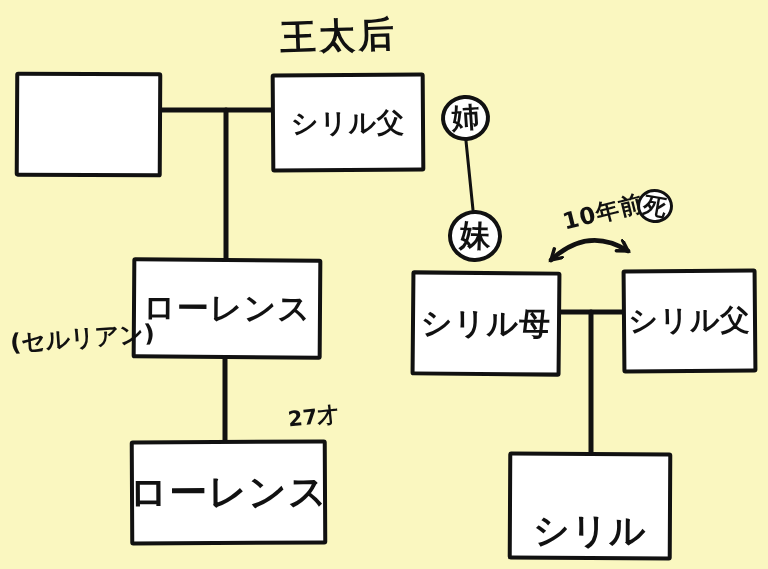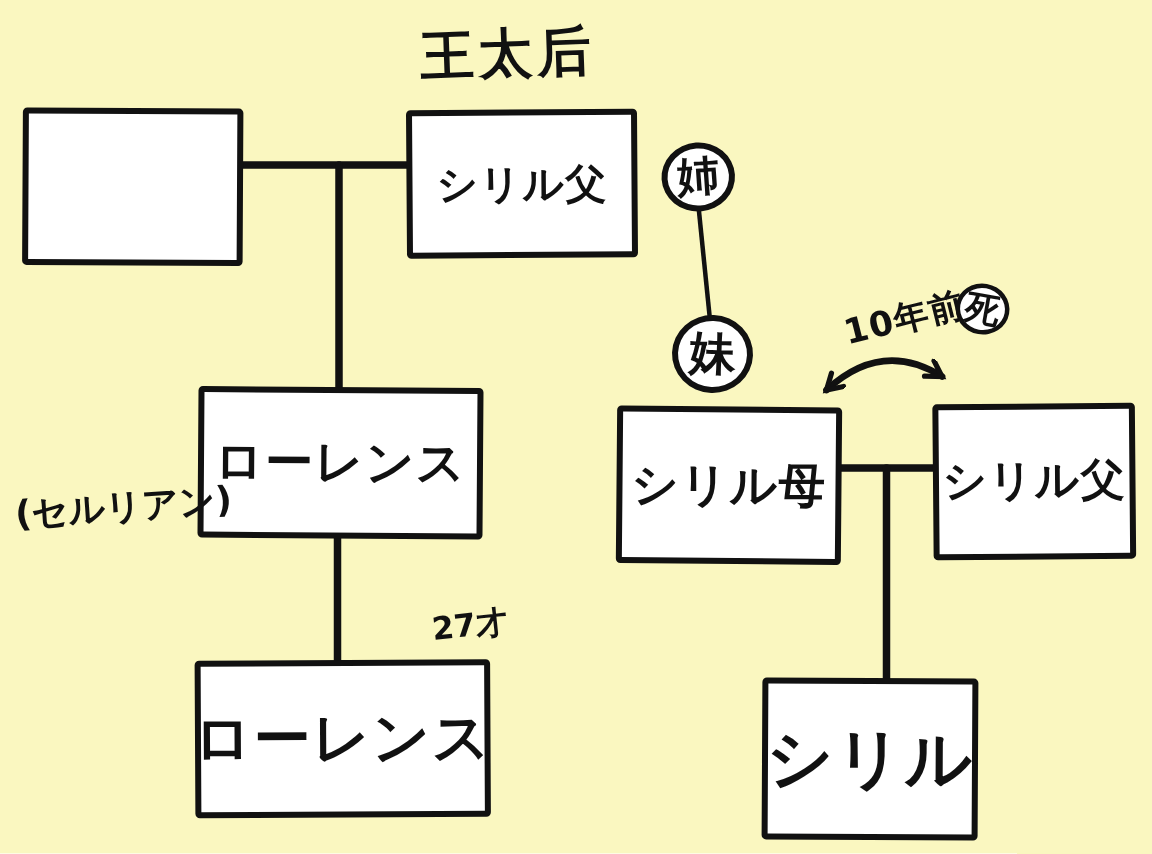--- a/index.html
+++ b/index.html
@@ -94,21 +94,21 @@
   </div>
 
   <div class="box" style="left:411px; top:271px; width:150px; height:105px; transform:rotate(0.5deg); font-size:31px;">
     <span>シリル母</span>
   </div>
 
   <div class="box" style="left:622px; top:269px; width:135px; height:104px; transform:rotate(-0.5deg); font-size:29px;">
     <span>シリル父</span>
   </div>
 
-  <div class="box" style="left:508px; top:452px; width:144px; height:108px; transform:rotate(0.3deg); font-size:44px;">
+  <div class="box" style="left:508px; top:452px; width:164px; height:108px; transform:rotate(0.3deg); font-size:36px;align-items:flex-end;">
     <span>シリル</span>
   </div>
 
   <div class="badge" style="left:441px; top:95px; width:49px; height:46px; font-size:28px; transform:rotate(-4deg);">
     <span>姉</span>
   </div>
 
   <div class="badge" style="left:448px; top:210px; width:54px; height:52px; font-size:31px; transform:rotate(2deg);">
     <span>妹</span>
   </div>

